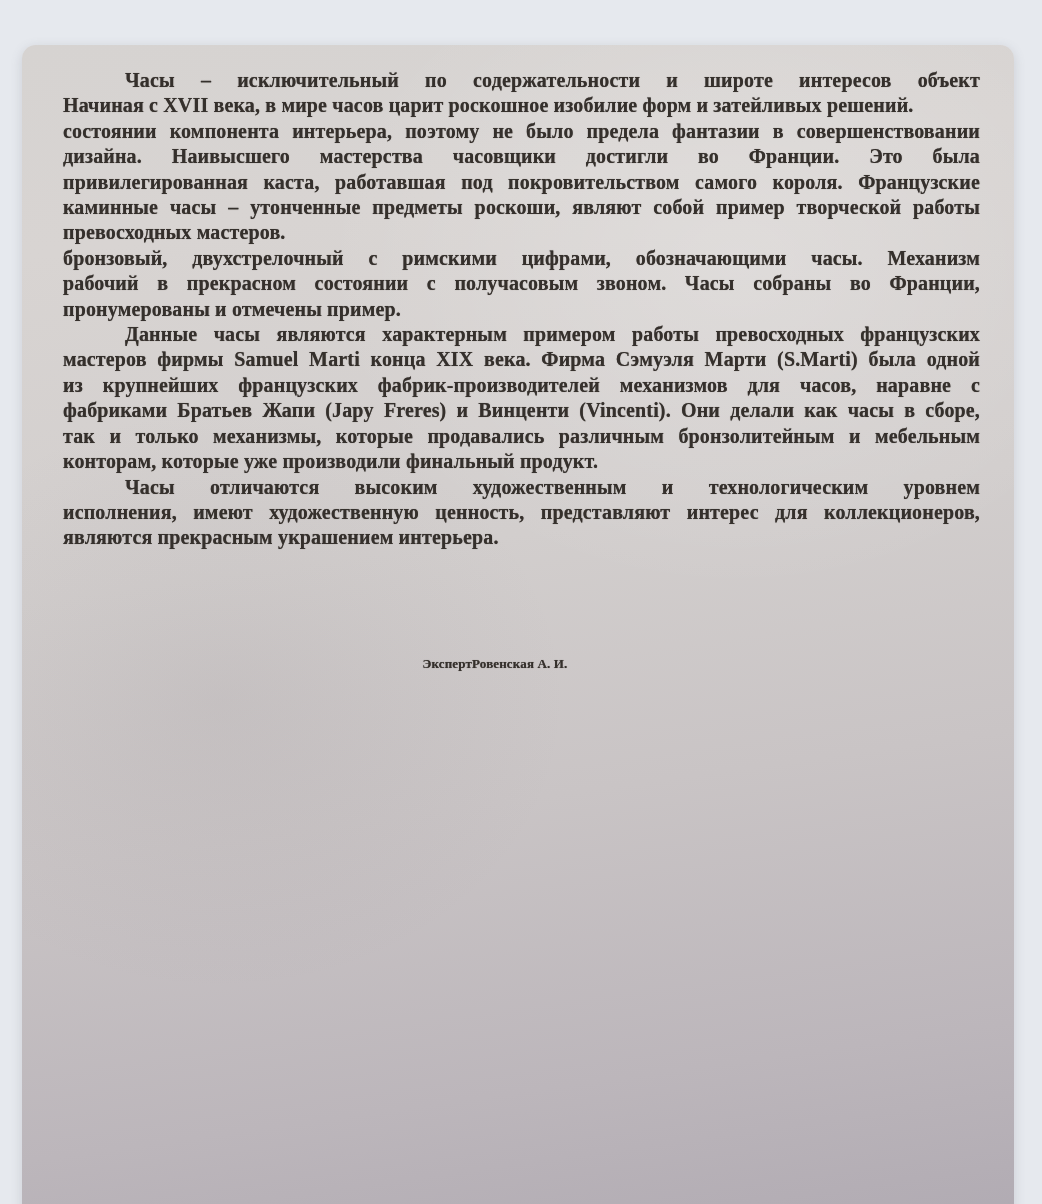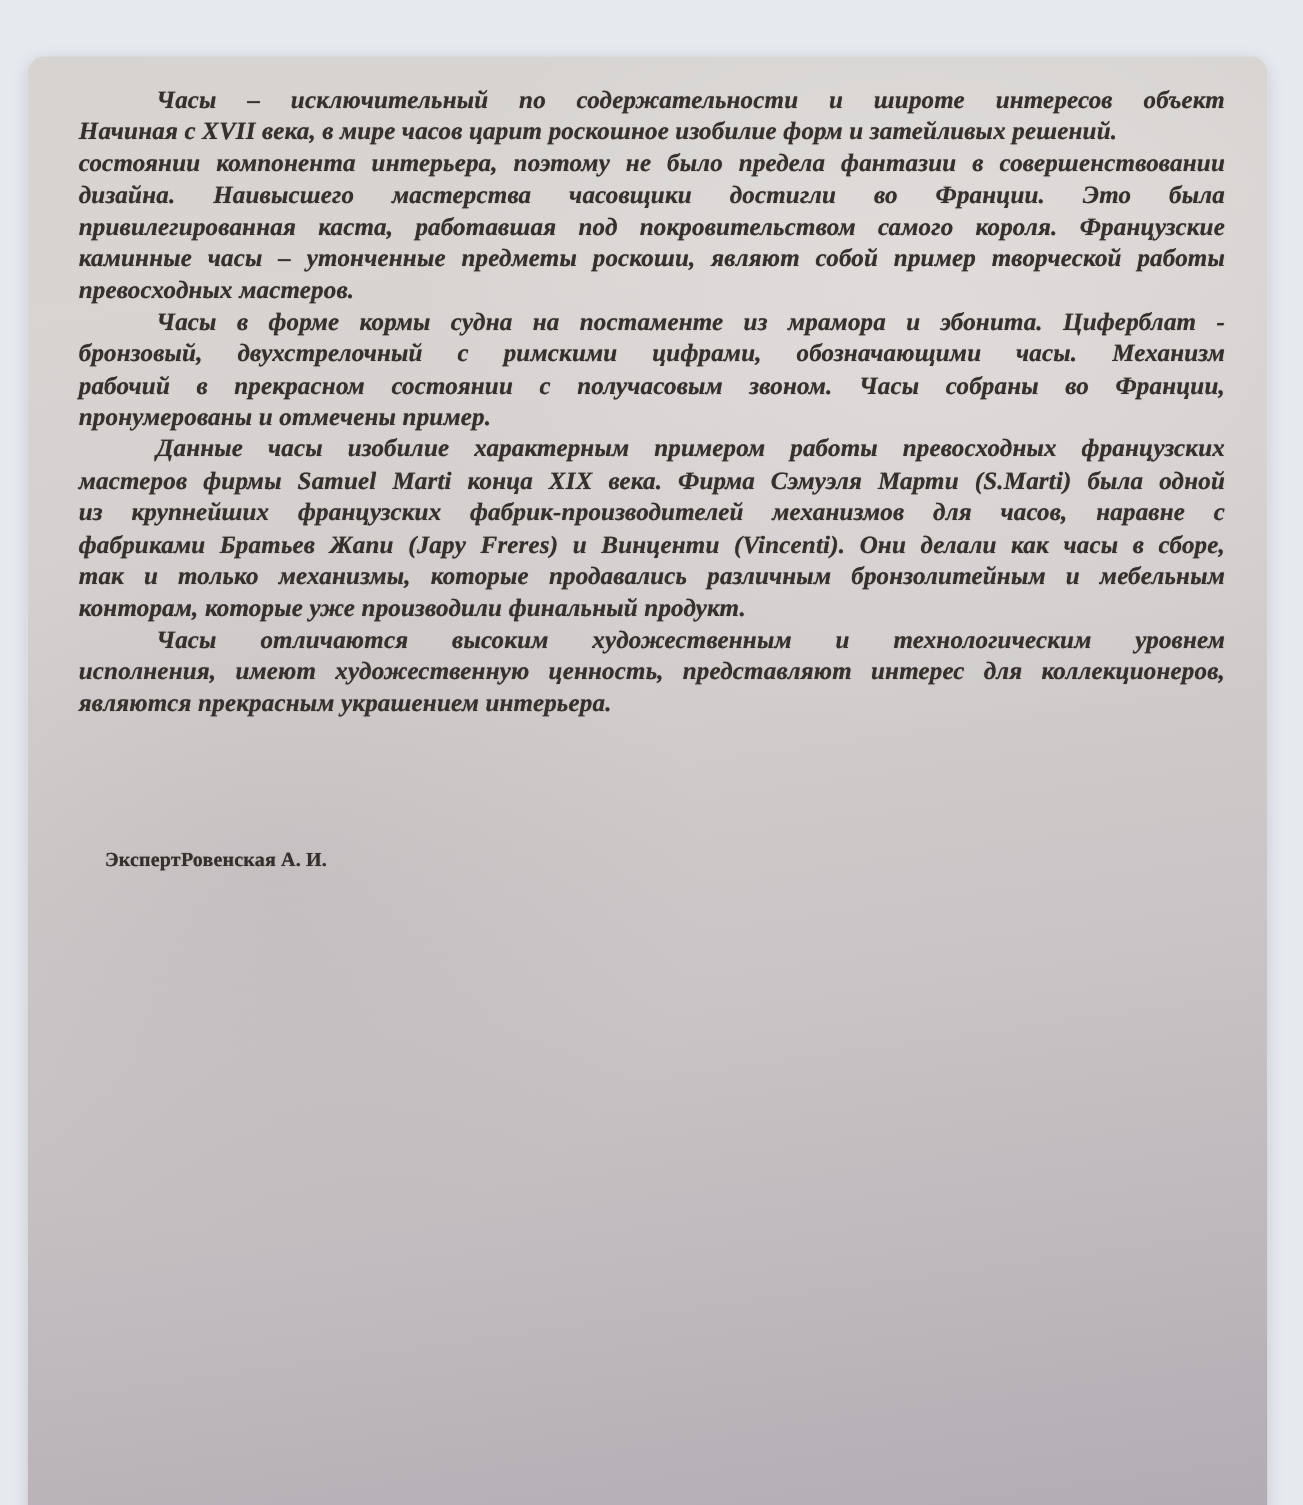--- a/index.html
+++ b/index.html
@@ -40,32 +40,31 @@
     font-weight: 600;
     line-height: 25.4px;
     letter-spacing: 0.15px;
     text-shadow: 0 0 0.7px rgba(53, 48, 44, 0.75);
   }
   .paragraph { margin: 0; }
   .line {
     text-align: justify;
     text-align-last: justify;
     white-space: nowrap; 
-    font-style: italic;
   }
   .line.first { text-indent: 62px; }
   .line.last { text-align-last: left; white-space: normal; }
   .signature-row {
     display: flex;
-    justify-content: flex-start;
+    justify-content: center;
     margin-top: 100px;
     padding-left: 21px;
     padding-right: 74px;
     font-weight: 700;
-    font-size: 16px;
+    font-size: 13px;
   }
 </style>
 </head>
 <body>
 
 <div class="stage">
   <div class="paper">
     <div class="doc-text">
 
       <div class="paragraph">
@@ -73,27 +72,26 @@
           <div class="line last">Начиная с XVII века, в мире часов царит роскошное изобилие форм и затейливых решений.</div>
         </div>
         <div class="paragraph">
           <div class="line">состоянии компонента интерьера, поэтому не было предела фантазии в совершенствовании</div>
           <div class="line">дизайна. Наивысшего мастерства часовщики достигли во Франции. Это была</div>
           <div class="line">привилегированная каста, работавшая под покровительством самого короля. Французские</div>
           <div class="line">каминные часы – утонченные предметы роскоши, являют собой пример творческой работы</div>
           <div class="line last">превосходных мастеров.</div>
         </div>
         <div class="paragraph">
-          <div class="line first">Часы в форме кормы судна на постаменте из мрамора и эбонита.  Циферблат -</div>
           <div class="line">бронзовый, двухстрелочный с римскими цифрами, обозначающими часы. Механизм</div>
           <div class="line">рабочий в прекрасном состоянии с получасовым звоном. Часы собраны во Франции,</div>
           <div class="line last">пронумерованы и отмечены пример.</div>
         </div>
         <div class="paragraph">
-          <div class="line first">Данные часы изобилие характерным примером работы превосходных французских</div>
+          <div class="line first">Данные часы являются характерным примером работы превосходных французских</div>
           <div class="line">мастеров фирмы Samuel Marti конца XIX века. Фирма Сэмуэля Марти (S.Marti) была одной</div>
           <div class="line">из крупнейших французских фабрик-производителей механизмов для часов, наравне с</div>
           <div class="line">фабриками Братьев Жапи (Japy Freres) и Винценти (Vincenti). Они делали как часы в сборе,</div>
           <div class="line">так и только механизмы, которые продавались различным бронзолитейным и мебельным</div>
           <div class="line last">конторам, которые уже производили финальный продукт.</div>
         </div>
         <div class="paragraph">
           <div class="line first">Часы отличаются высоким художественным и технологическим уровнем</div>
           <div class="line">исполнения, имеют художественную ценность, представляют интерес для коллекционеров,</div>
           <div class="line last">являются прекрасным украшением интерьера.</div>

